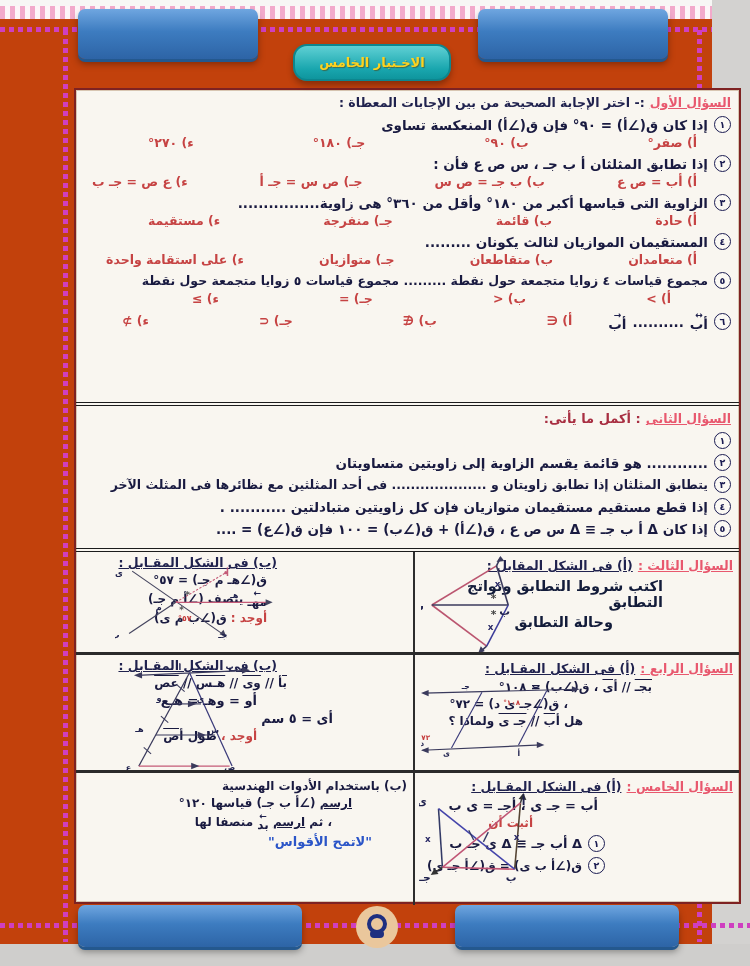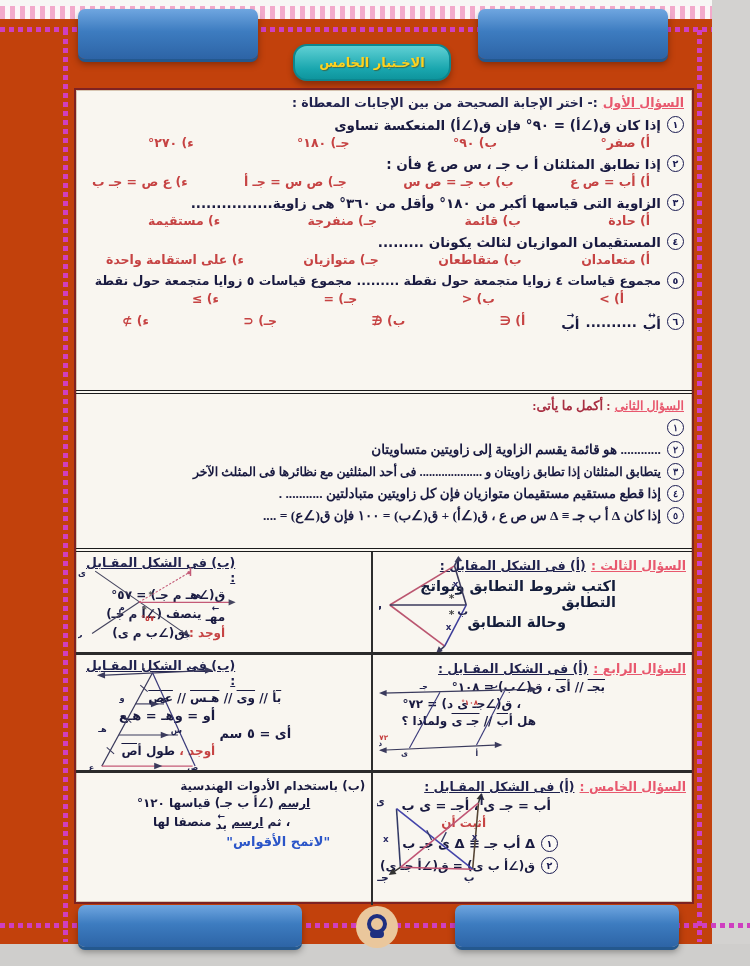--- a/index.html
+++ b/index.html
@@ -17,24 +17,24 @@
       background:repeating-linear-gradient(180deg,#cf3fc0 0 5px,rgba(0,0,0,0) 5px 9px);}
   .pill-blue{position:absolute;height:50px;border-radius:7px;z-index:3;
       background:linear-gradient(180deg,#6fa6e0 0%,#3d7cc0 45%,#2d64a6 100%);
       box-shadow:0 3px 0 #24588e,0 5px 7px rgba(0,0,0,.35);}
   .btn-teal{position:absolute;left:293px;top:44px;width:154px;height:33px;z-index:4;
       background:linear-gradient(180deg,#5fd0d4 0%,#19a6ae 70%,#0f959d 100%);
       border:2px solid #0d868e;border-radius:14px;color:#ffd21e;font-weight:700;font-size:13px;
       display:flex;align-items:center;justify-content:center;
       text-shadow:1px 1px 1px rgba(90,60,0,.55);box-shadow:0 4px 6px rgba(0,0,0,.3);}
   .main-box{position:absolute;left:74px;top:88px;width:616px;height:812px;z-index:2;
-      background:#f9f6f0;border:2px solid #7e2222;box-shadow:inset 0 0 0 1px #d8c6b2;direction:rtl;}
+      background:#f9f6f0;border:2px solid #7e2222;box-shadow:inset 0 0 0 1px #d8c6b2;direction:rtl;padding-left:47px;}
   .sec{position:absolute;left:0;right:0;overflow:hidden;}
   .s1{top:0;height:300px;padding:2px 8px 0 6px;}
-  .s2{top:300px;height:158px;padding:2px 8px 0 6px;border-top:4px double #1c1c1c;font-family:Liberation Serif, serif;}
+  .s2{top:312px;height:158px;padding:2px 8px 0 6px;border-top:4px double #1c1c1c;}
   .s3{top:458px;height:104px;border-top:4px double #1c1c1c;}
   .s4{top:562px;height:118px;border-top:3px solid #2b2b2b;}
   .s5{top:680px;height:132px;border-top:3px solid #2b2b2b;}
   .twocol{display:flex;height:100%;}
   .col-a{width:316px;position:relative;padding:3px 6px 0 2px;border-left:2px solid #2d2d2d;}
   .col-b{width:292px;position:relative;padding:3px 6px 0 2px;}
   .qlabel{color:#e8586e;font-weight:700;font-size:12.5px;text-decoration:underline;}
   .qintro{color:#20224e;font-weight:700;font-size:12.5px;}
   .qintro2{color:#a82f42;font-weight:700;font-size:13px;}
   .qline{display:flex;align-items:center;gap:6px;color:#191a40;font-weight:700;
@@ -283,21 +283,21 @@
             <text x="64" y="10" font-size="10" font-weight="bold" fill="#20224e">جـ</text>
             <text x="130" y="98" font-size="10" font-weight="bold" fill="#20224e">أ</text>
             <text x="38" y="99" font-size="10" font-weight="bold" fill="#20224e">ى</text>
             <text x="4" y="85" font-size="10" font-weight="bold" fill="#20224e">د</text>
             <text x="130" y="32" font-size="9.5" font-weight="bold" fill="#c43b3b">١٠٨°</text>
             <text x="12" y="78" font-size="9.5" font-weight="bold" fill="#c43b3b">٧٢°</text>
           </svg>
         </div>
         <div class="col-b">
           <div class="hd" style="margin-right:130px;">(ب) فى الشكل المقـابل :</div>
-          <div class="fline" style="margin-right:84px;">
+          <div class="fline" style="margin-right:120px;">
             <span class="seg">بأ</span>
             <span>//</span>
             <span class="seg">وى</span>
             <span>//</span>
             <span class="seg">هـس</span>
             <span>//</span>
             <span class="seg">عص</span>
           </div>
           <div class="fline" style="margin-right:150px;font-size:13px;">أو = وهـ = هـع</div>
           <div class="fline" style="margin-right:74px;font-size:13px;">أى = ٥ سم</div>

